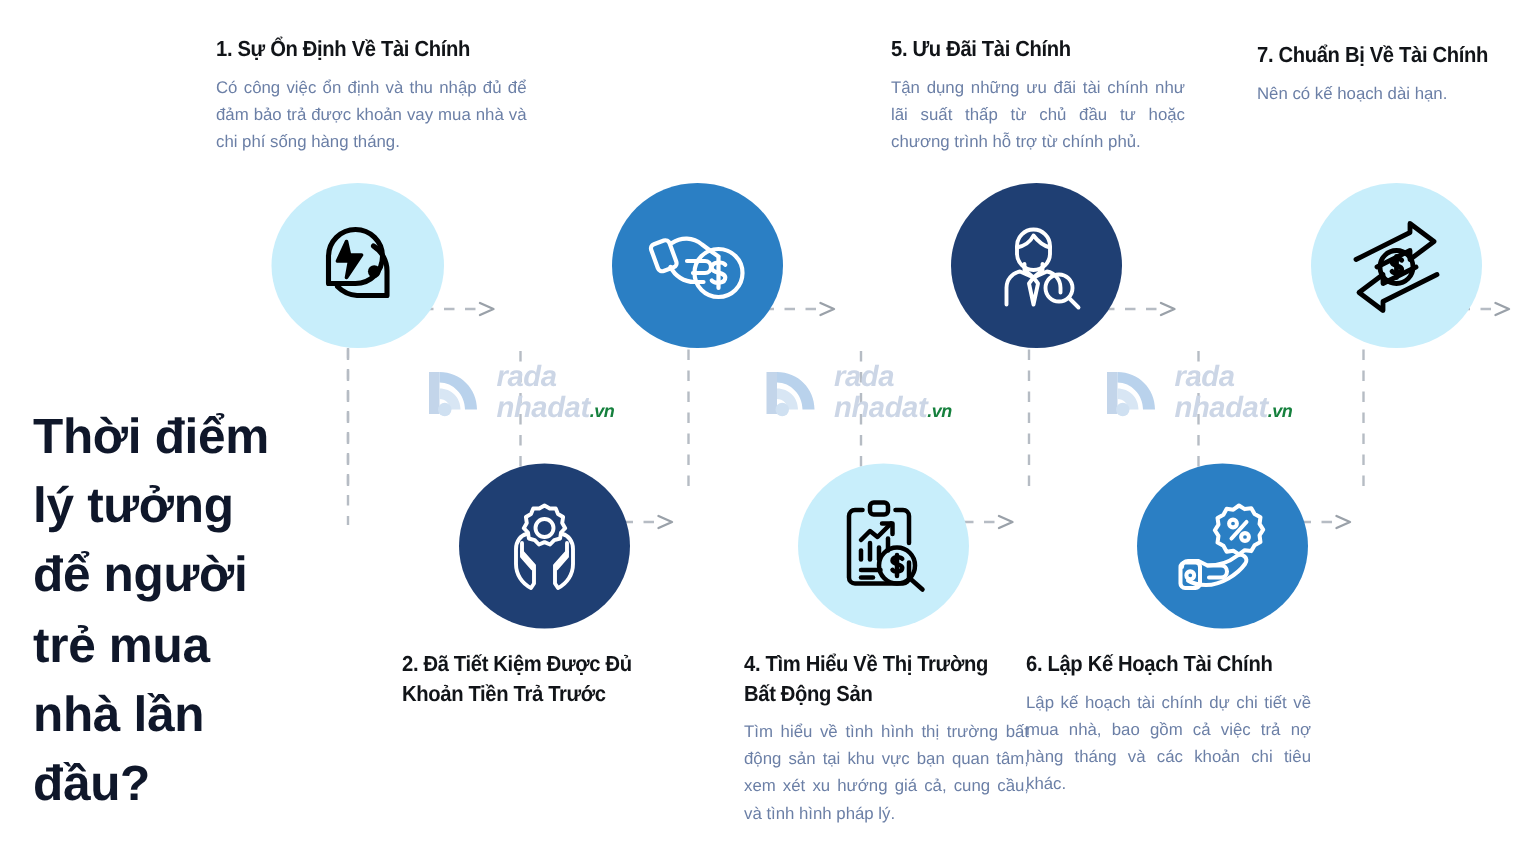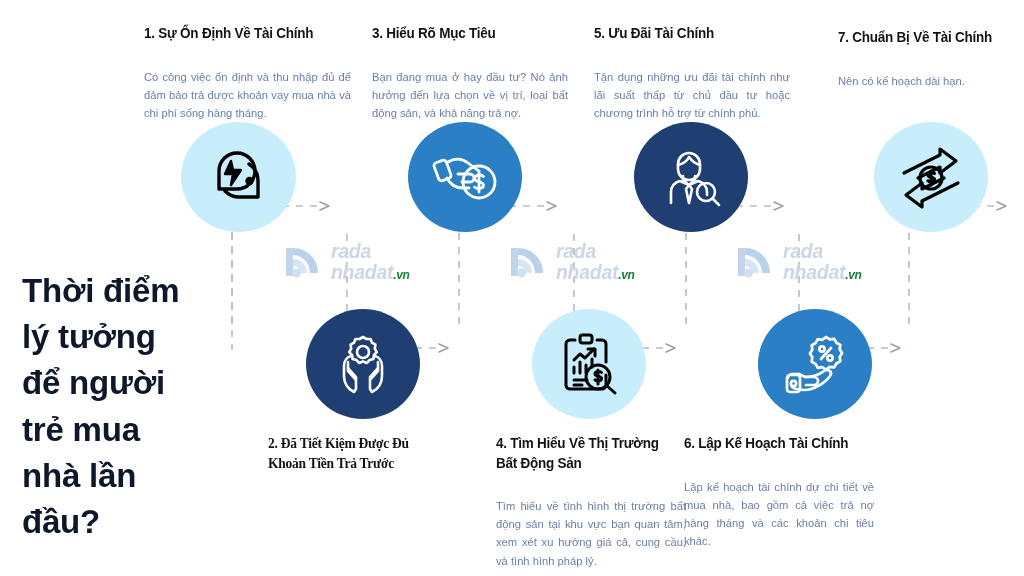--- a/index.html
+++ b/index.html
@@ -30,21 +30,21 @@
   .step-head {
     font-weight:700;
     font-size:14.5px;
     line-height:1.35;
     color:#111418;
     letter-spacing:-0.25px;
     transform:scaleX(0.93);
     transform-origin:left center;
   }
   .step-body {
-    margin-top:24px;
+    margin-top:6px;
     font-size:11.2px;
     line-height:1.62;
     color:#6b7fa6;
     text-align:justify;
     text-justify:inter-word;
   }
   .step-body.nojust { text-align:left; }
 
   
   .circle {
@@ -172,36 +172,32 @@
         <span>nhadat</span><span class="tld">.vn</span>
       </div>
     </div>
   </div>
 
   <div class="step-text" style="left:144px; top:24px; width:207px;">
     <div class="step-head">1. Sự Ổn Định Về Tài Chính</div>
     <div class="step-body">Có công việc ổn định và thu nhập đủ để đảm bảo trả được khoản vay mua nhà và chi phí sống hàng tháng.</div>
   </div>
 
-  <div class="step-text" style="left:372px; top:24px; width:196px;">
-    <div class="step-head">3. Hiểu Rõ Mục Tiêu</div>
-    <div class="step-body">Bạn đang mua ở hay đầu tư? Nó ảnh hưởng đến lựa chọn về vị trí, loại bất động sản, và khả năng trả nợ.</div>
-  </div>
 
   <div class="step-text" style="left:594px; top:24px; width:196px;">
     <div class="step-head">5. Ưu Đãi Tài Chính</div>
     <div class="step-body">Tận dụng những ưu đãi tài chính như lãi suất thấp từ chủ đầu tư hoặc chương trình hỗ trợ từ chính phủ.</div>
   </div>
 
   <div class="step-text" style="left:838px; top:28px; width:178px;">
     <div class="step-head">7. Chuẩn Bị Về Tài Chính</div>
     <div class="step-body nojust">Nên có kế hoạch dài hạn.</div>
   </div>
 
-  <div class="step-text" style="left:268px; top:434px; width:178px;font-family:Liberation Serif, serif;">
+  <div class="step-text" style="left:268px; top:434px; width:178px;">
     <div class="step-head">2. Đã Tiết Kiệm Được Đủ Khoản Tiền Trả Trước</div>
   </div>
 
   <div class="step-text" style="left:496px; top:434px; width:190px;">
     <div class="step-head">4. Tìm Hiểu Về Thị Trường Bất Động Sản</div>
     <div class="step-body">Tìm hiểu về tình hình thị trường bất động sản tại khu vực bạn quan tâm, xem xét xu hướng giá cả, cung cầu, và tình hình pháp lý.</div>
   </div>
 
   <div class="step-text" style="left:684px; top:434px; width:190px;">
     <div class="step-head">6. Lập Kế Hoạch Tài Chính</div>

